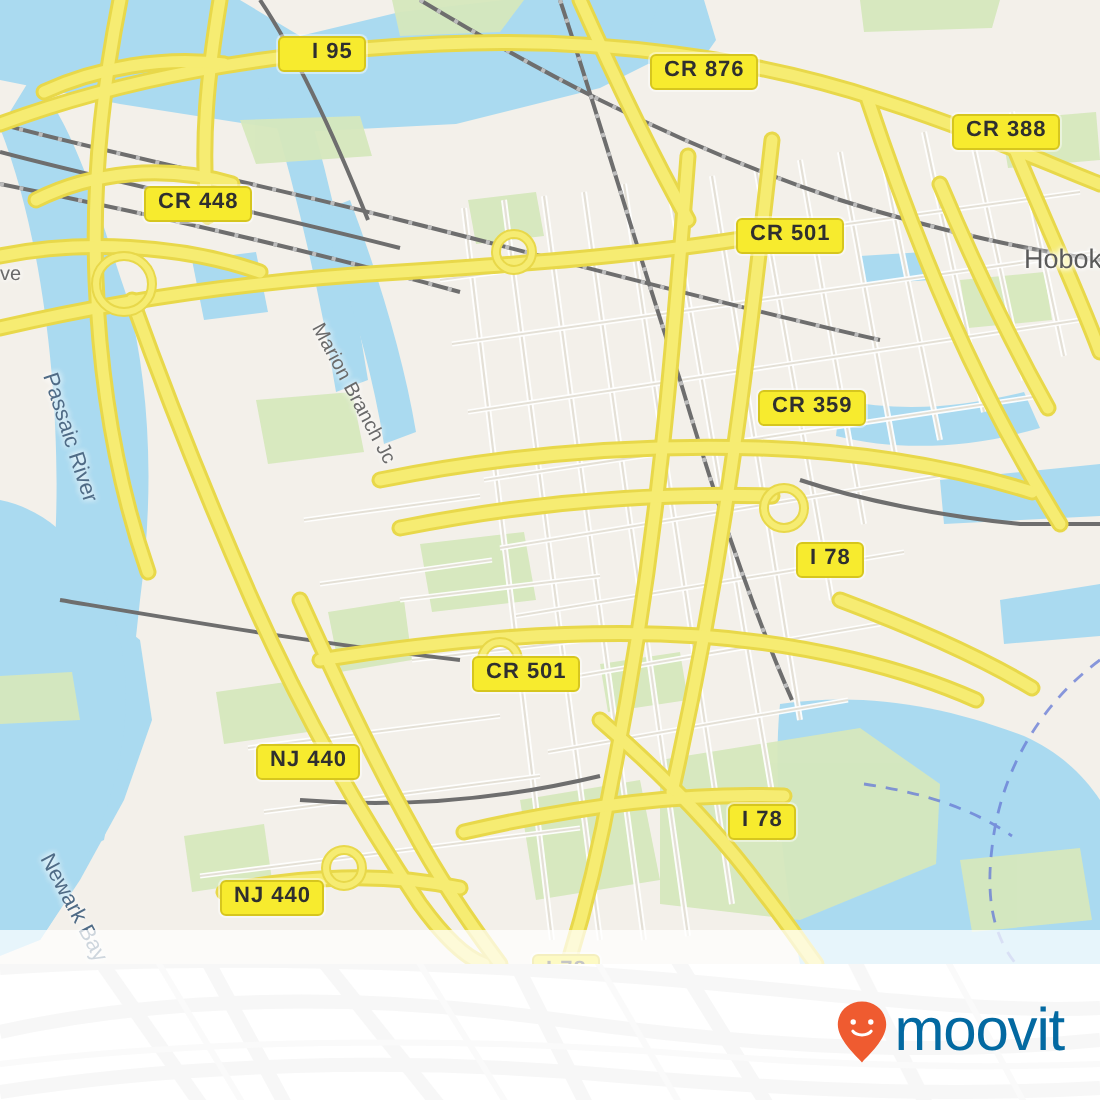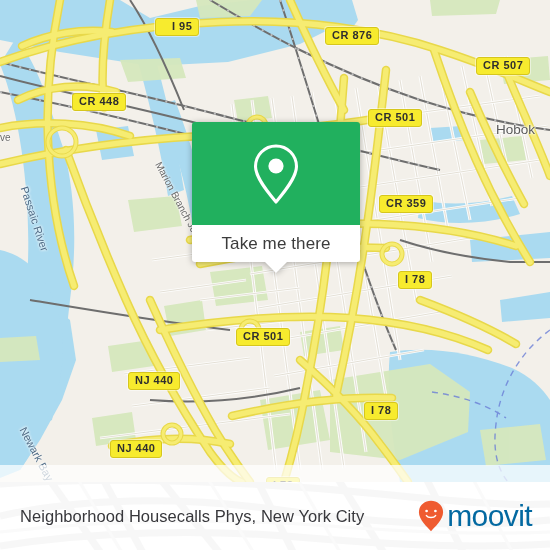--- a/index.html
+++ b/index.html
@@ -357,54 +357,42 @@
         <circle cx="392" cy="254" r="10"></circle>
       </g>
 
       <g stroke="#6b7fd7" stroke-width="1.4" stroke-dasharray="6 5" fill="none" opacity=".8">
         <path d="M550,330 C520,352 500,386 496,424 C492,456 500,472 508,482"></path>
         <path d="M432,392 C460,396 486,404 506,418"></path>
       </g>
     </svg>
 
     <div>
-        <div class="shield" style="left: 155px; top: 18px; padding-left: 16px;">I 95</div>
+        <div class="shield" style="left: 139px; top: 18px; padding-left: 16px;">I 95</div>
         <div class="shield" style="left: 325px; top: 27px;">CR 876</div>
-        <div class="shield" style="left: 476px; top: 57px;">CR 507</div>
+        <div class="shield" style="left: 476px; top: 57px;">CR 388</div>
         <div class="shield" style="left: 72px; top: 93px;">CR 448</div>
         <div class="shield" style="left: 368px; top: 109px;">CR 501</div>
         <div class="shield" style="left: 379px; top: 195px;">CR 359</div>
         <div class="shield" style="left: 398px; top: 271px;">I 78</div>
         <div class="shield" style="left: 236px; top: 328px;">CR 501</div>
         <div class="shield" style="left: 128px; top: 372px;">NJ 440</div>
         <div class="shield" style="left: 364px; top: 402px;">I 78</div>
         <div class="shield" style="left: 110px; top: 440px;">NJ 440</div>
         <div class="shield" style="left: 266px; top: 477px;">I 78</div>
-        <div class="placename" style="left: 496px; top: 122px;">Hobok</div>
+        <div class="placename" style="left: 512px; top: 122px;">Hobok</div>
         <div class="waterlabel" style="left: 30px; top: 185px; transform: rotate(72deg); transform-origin: left top;">Passaic River</div>
         <div class="waterlabel" style="left: 28px; top: 425px; transform: rotate(62deg); transform-origin: left top;">Newark Bay</div>
         <div class="railabel" style="left: 163px; top: 160px; transform: rotate(62deg); transform-origin: left top;">Marion Branch Jc</div>
         <div class="railabel" style="left: 0px; top: 132px; transform: rotate(0deg); transform-origin: left top;">ve</div>
       </div>
 
     <div class="osm-strip"></div>
   </div>
 
-  <div class="callout">
-    <div class="callout-top">
-      <svg class="pin-icon" viewBox="0 0 50 62">
-        <path d="M25 3 C13.5 3 4.5 12.2 4.5 23.6 C4.5 35 18 50.5 25 59 C32 50.5 45.5 35 45.5 23.6 C45.5 12.2 36.5 3 25 3 Z" fill="none" stroke="#ffffff" stroke-width="3.1" stroke-linejoin="round"></path>
-        <circle cx="25" cy="23" r="7.6" fill="#ffffff"></circle>
-      </svg>
-    </div>
-    <div class="callout-bottom">
-      <span class="callout-label">Take me there</span>
-      <span class="callout-tail"></span>
-    </div>
-  </div>
 
   <div class="footer">
     <svg class="footer-watermark" viewBox="0 0 550 80">
       <rect width="550" height="80" fill="#ffffff"></rect>
       <g stroke="#f0f0f0" stroke-width="7" fill="none">
         <path d="M40,-10 L110,90"></path>
           <path d="M96,-10 L150,90"></path>
         <path d="M150,-10 L230,90"></path>
           <path d="M250,-10 L300,90"></path>
         <path d="M330,-10 L392,90"></path>
@@ -414,21 +402,20 @@
         <path d="M0,8 C120,0 260,6 380,18 C460,26 510,30 550,28"></path>
       </g>
       <g stroke="#f6f6f6" stroke-width="3" fill="none">
         <path d="M70,-10 L130,90"></path>
           <path d="M200,-10 L262,90"></path>
         <path d="M290,-10 L348,90"></path>
           <path d="M466,-10 L520,90"></path>
         <path d="M0,56 C100,44 220,42 330,50 C430,58 500,58 550,56"></path>
       </g>
     </svg>
-    <div class="footer-title">Neighborhood Housecalls Phys, New York City</div>
     <div class="brand">
       <svg class="brand-mark" viewBox="0 0 26 32">
         <path d="M13 0.8 C6 0.8 0.9 6 0.9 12.3 C0.9 19.6 9.4 27.4 13 31.2 C16.6 27.4 25.1 19.6 25.1 12.3 C25.1 6 20 0.8 13 0.8 Z" fill="#ef5b30"></path>
         <circle cx="8.6" cy="11" r="1.35" fill="#ffffff"></circle>
         <circle cx="17.4" cy="11" r="1.35" fill="#ffffff"></circle>
         <path d="M8.4 15.6 C10.2 18.1 15.8 18.1 17.6 15.6" fill="none" stroke="#ffffff" stroke-width="1.5" stroke-linecap="round"></path>
       </svg>
       <span class="brand-word">moovit</span>
     </div>
   </div>

